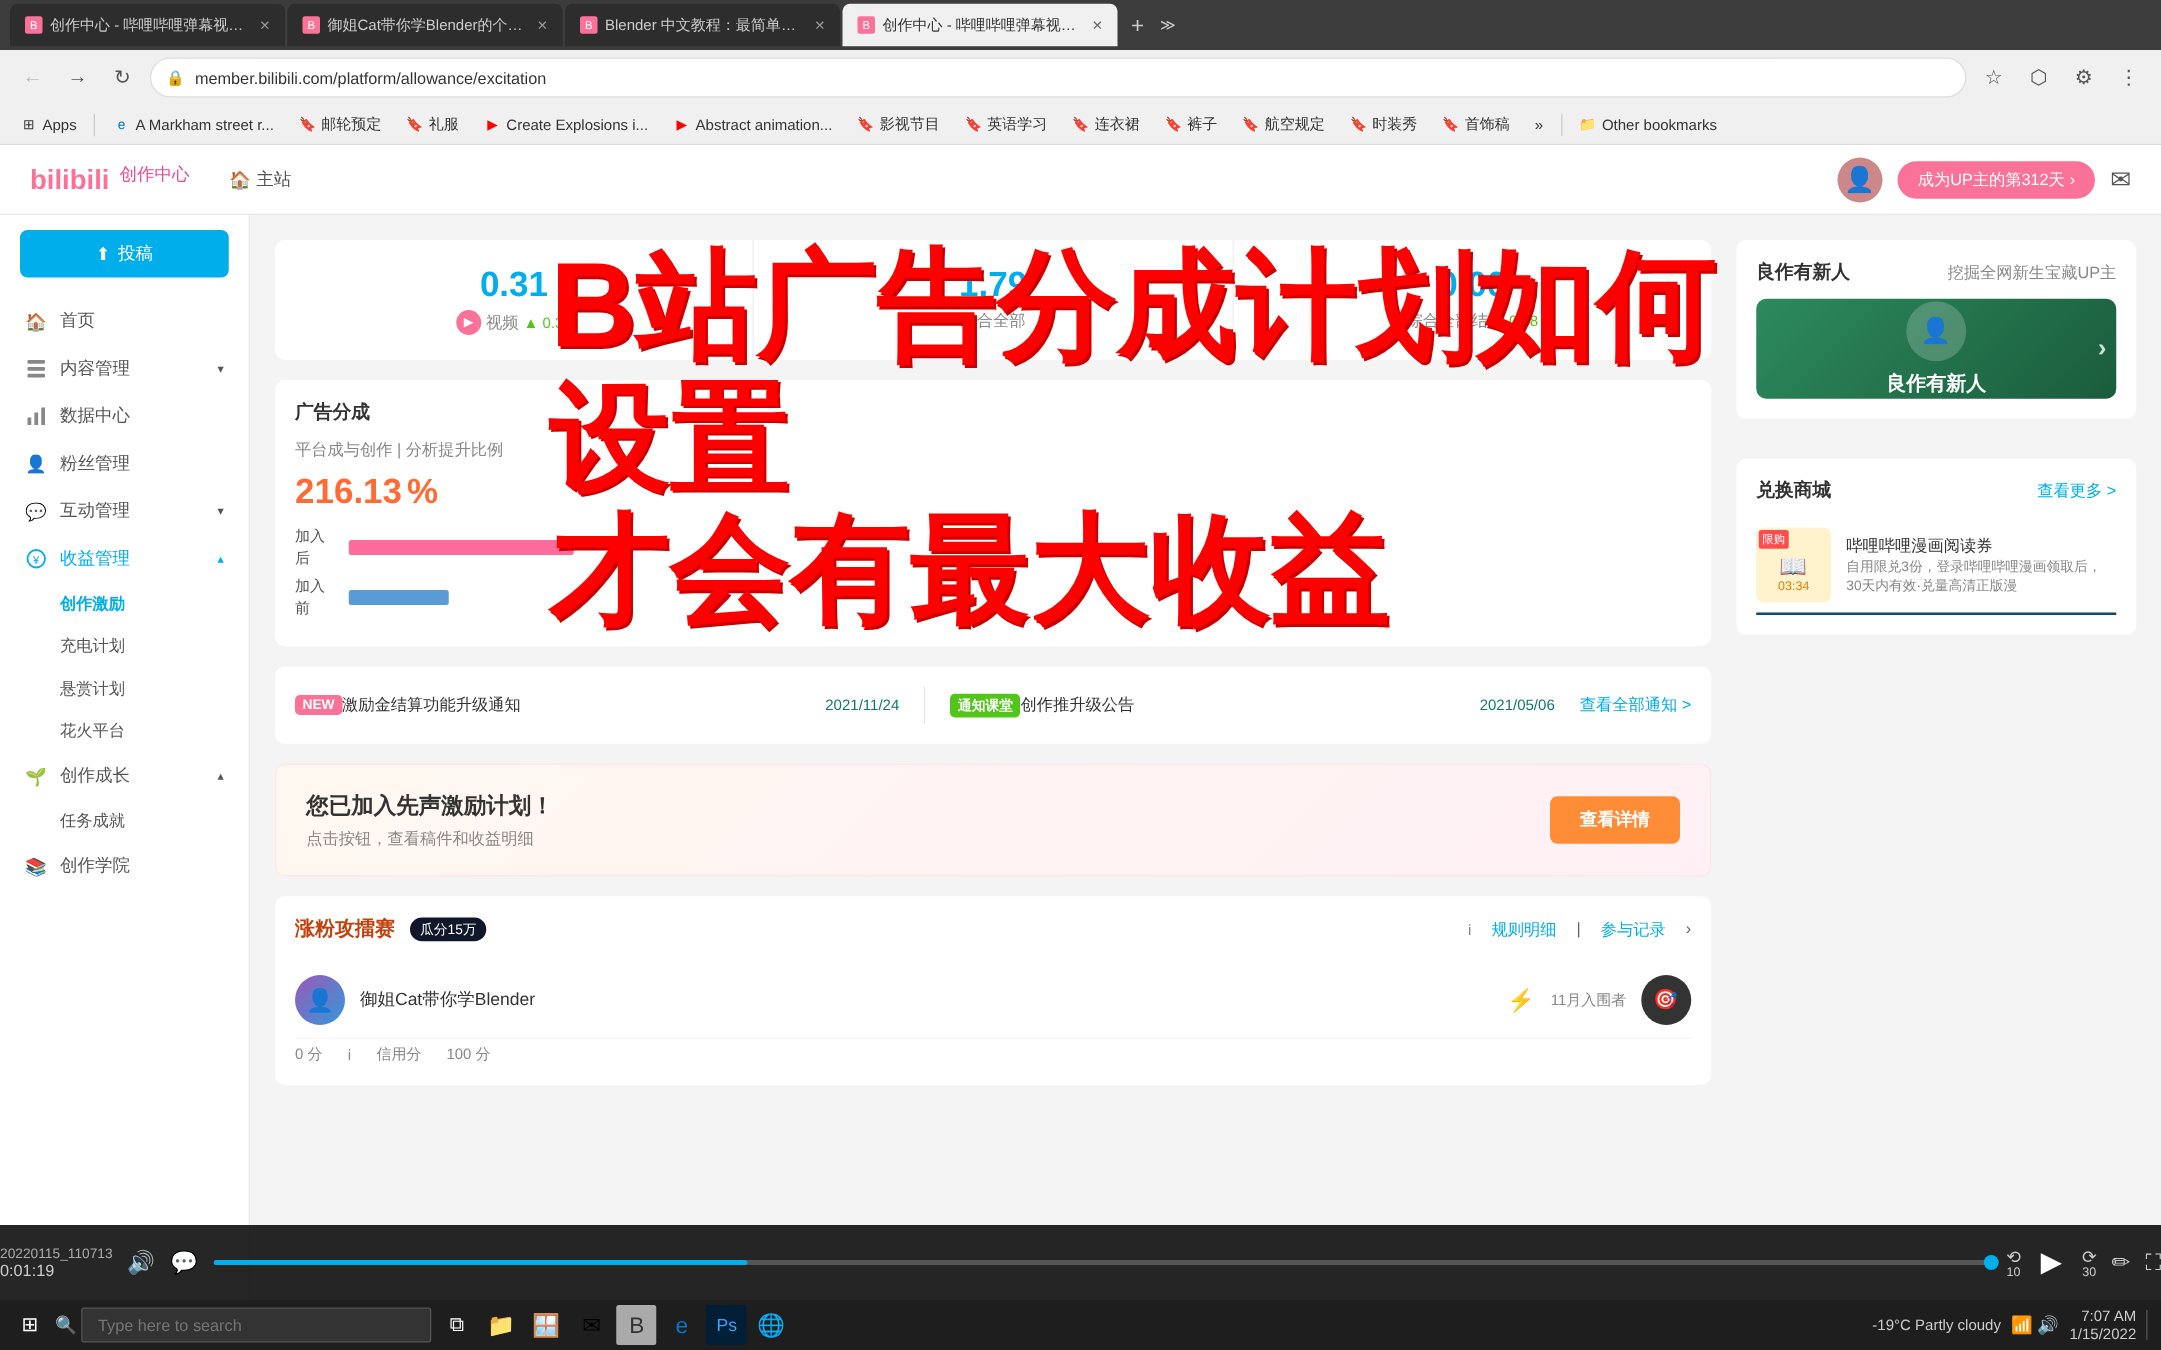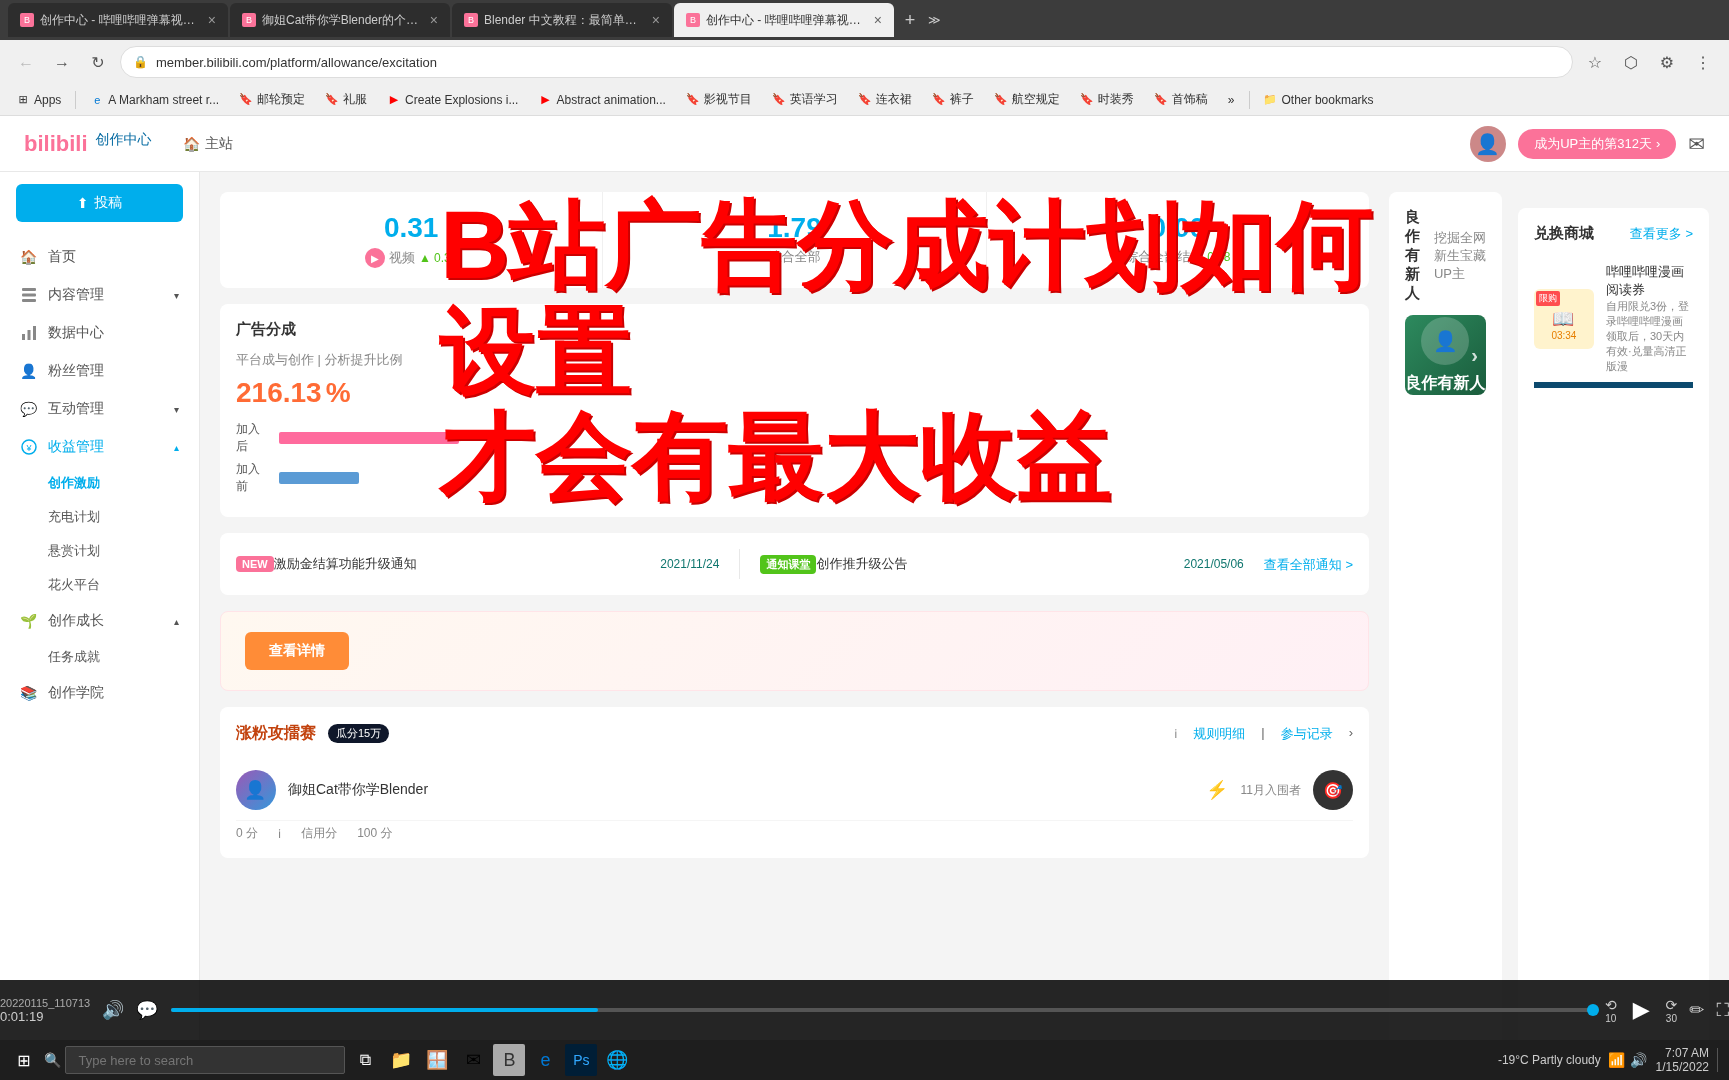--- a/index.html
+++ b/index.html
@@ -105,27 +105,27 @@
     .fan-badge { background: #0f172a; color: white; font-size: 11px; padding: 2px 8px; border-radius: 10px; }
     .fan-actions { margin-left: auto; display: flex; gap: 16px; font-size: 13px; color: #666; }
     .fan-link { color: #00aeec; cursor: pointer; display: flex; align-items: center; gap: 2px; }
     .fan-row { display: flex; align-items: center; gap: 12px; padding: 10px 0; border-bottom: 1px solid #f5f5f5; }
     .fan-avatar { width: 40px; height: 40px; border-radius: 50%; background: #ddd; overflow: hidden; }
     .fan-name { font-size: 14px; color: #333; flex: 1; }
     .fan-lightning { color: #ffd700; font-size: 18px; }
     .fan-month { font-size: 12px; color: #888; }
 
     
-    .right-panel { width: 340px; flex-shrink: 0; padding-left: 16px; display: flex; flex-direction: row; gap: 16px; }
+    .right-panel { width: 340px; flex-shrink: 0; padding-left: 16px; display: flex; flex-direction: column; gap: 16px; }
     .right-card { background: white; border-radius: 8px; padding: 16px; }
     .right-card-header { display: flex; align-items: center; justify-content: space-between; margin-bottom: 12px; }
     .right-card-title { font-size: 15px; font-weight: bold; color: #333; }
     .right-card-action { font-size: 13px; color: #00aeec; cursor: pointer; }
     .promo-img { width: 100%; height: 80px; background: linear-gradient(135deg, #2d8a5e 0%, #1a5c3c 100%); border-radius: 8px; display: flex; align-items: center; justify-content: center; color: white; font-size: 16px; font-weight: bold; position: relative; overflow: hidden; }
-    .exchange-item { display: flex; align-items: center; gap: 12px; padding: 8px 0; border-bottom: 6px solid #0c4a6e; }
+    .exchange-item { display: flex; align-items: center; gap: 12px; padding: 8px 0; border-bottom: 2px solid #0c4a6e; }
     .exchange-thumb { width: 60px; height: 60px; border-radius: 6px; background: #fff3cd; display: flex; flex-direction: column; align-items: center; justify-content: center; font-size: 10px; color: #e67e00; position: relative; overflow: hidden; }
     .exchange-info { flex: 1; }
     .exchange-name { font-size: 13px; color: #333; }
     .exchange-desc { font-size: 11px; color: #888; margin-top: 0; }
 
     
     .video-player-bar { position: fixed; bottom: 40px; left: 0; right: 0; height: 60px; background: rgba(0,0,0,0.85); display: flex; align-items: center; padding: 0 0; gap: 12px; z-index: 100; }
     .player-progress { flex: 1; height: 4px; background: #555; border-radius: 2px; position: relative; cursor: pointer; }
     .player-progress-fill { height: 100%; background: #00aeec; border-radius: 2px; }
     .player-dot { width: 12px; height: 12px; background: #00aeec; border-radius: 50%; position: absolute; top: -4px; right: -6px; }
@@ -252,21 +252,21 @@
       <span>Other bookmarks</span>
     </div>
   </div>
 </div>
 
 <div class="page">
 
   <div class="site-header">
     <div class="logo">
       <span class="logo-text" style="color:#fb7299; font-size:22px;">bilibili</span>
-      <span class="logo-sub" style="font-size:14px; color:#0369a1;">创作中心</span>
+      <span class="logo-sub" style="font-size:14px; color:#ec4899;">创作中心</span>
     </div>
     <div class="header-nav">
       <div class="header-nav-item">
         <span>🏠</span>
         <span>主站</span>
       </div>
     </div>
     <div class="header-spacer"></div>
     <div class="header-right">
       <div class="avatar" style="background:#c88; width:36px;height:36px;border-radius:50%;overflow:hidden;">
@@ -423,20 +423,24 @@
             <span class="notif-badge green-badge">通知课堂</span>
             <span class="notif-text">创作推升级公告</span>
             <span class="notif-date">2021/05/06</span>
           </div>
           <div style="margin-left:auto;">
             <span class="notif-link">查看全部通知 &gt;</span>
           </div>
         </div>
 
         <div class="join-banner">
+          <div class="join-text">
+            <div class="join-title">您已加入先声激励计划！</div>
+            <div class="join-desc">点击按钮，查看稿件和收益明细</div>
+          </div>
           <button class="join-btn">查看详情</button>
         </div>
 
         <div class="fan-section">
           <div class="fan-header">
             <span class="fan-title">涨粉攻擂赛</span>
             <span class="fan-badge">瓜分15万</span>
             <div class="fan-actions">
               <span style="color:#888; font-size:12px;">ℹ</span>
               <span class="fan-link">规则明细</span>

